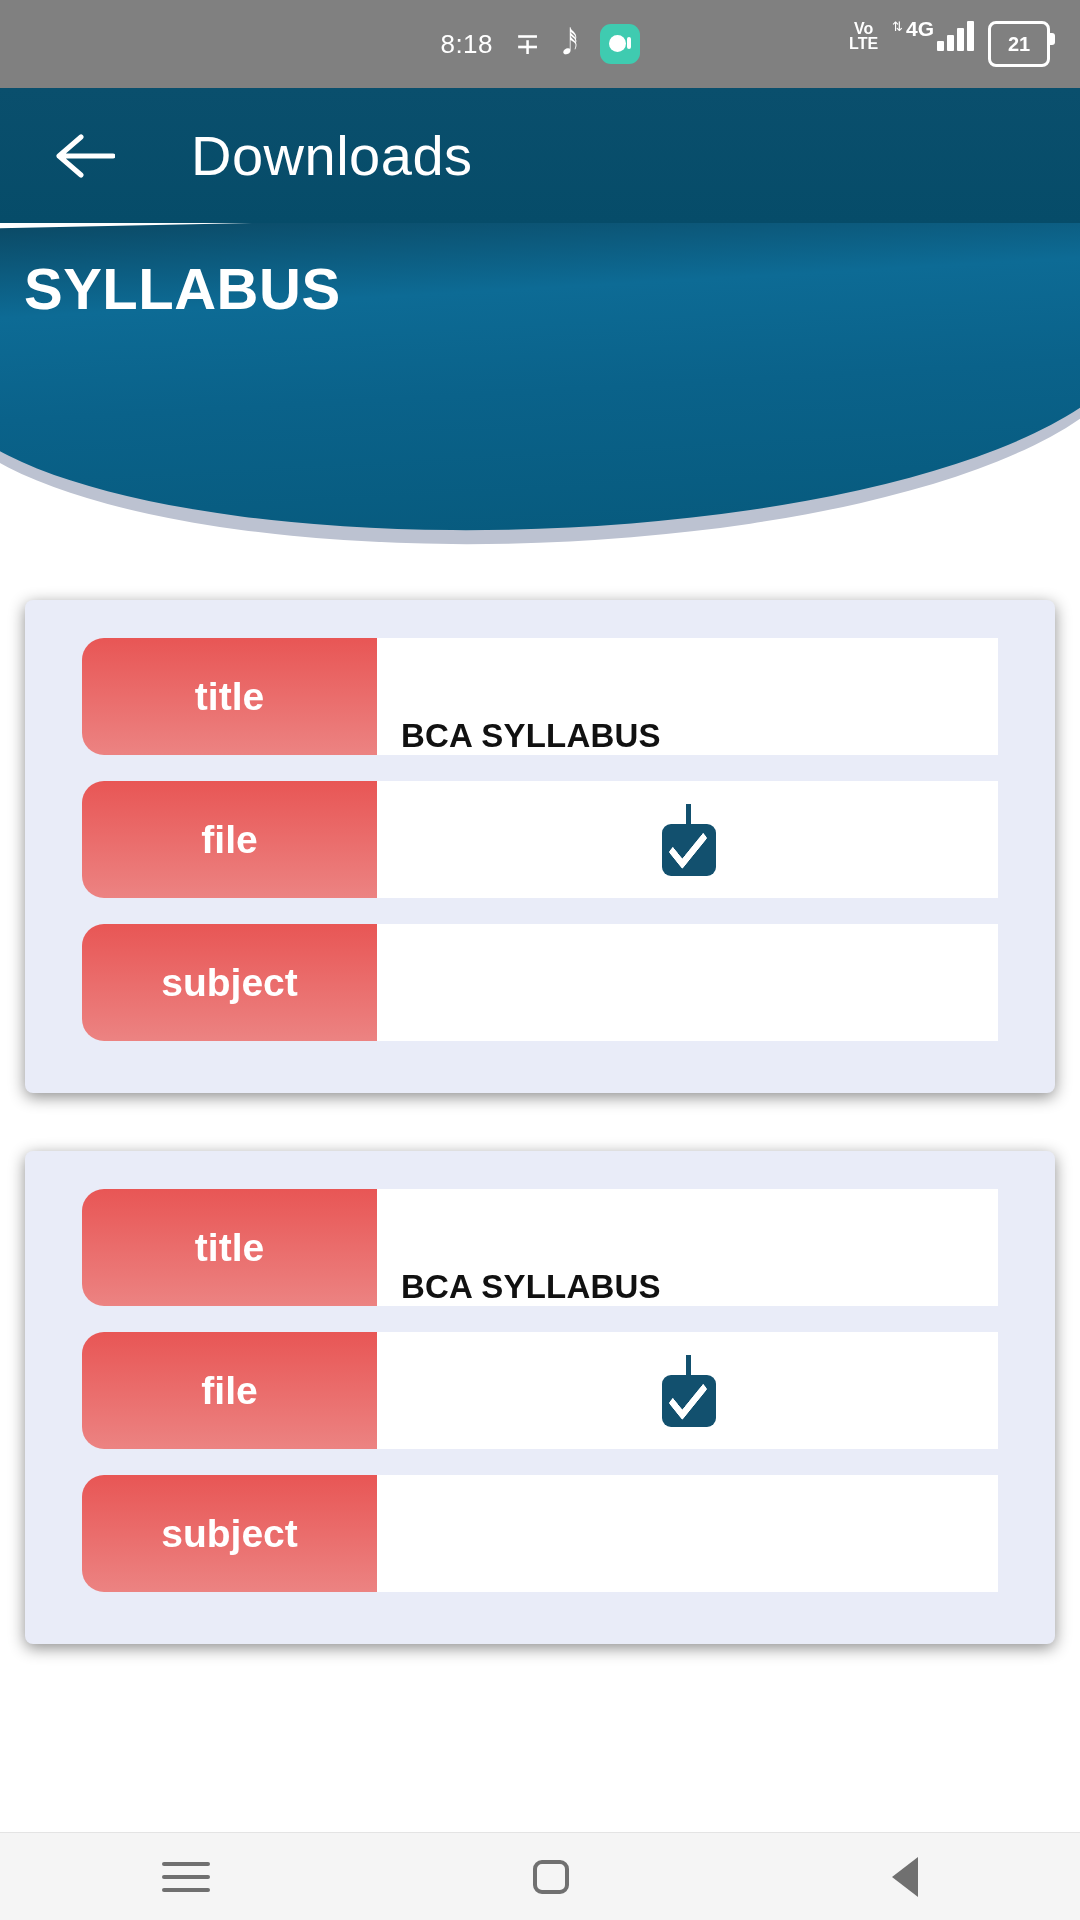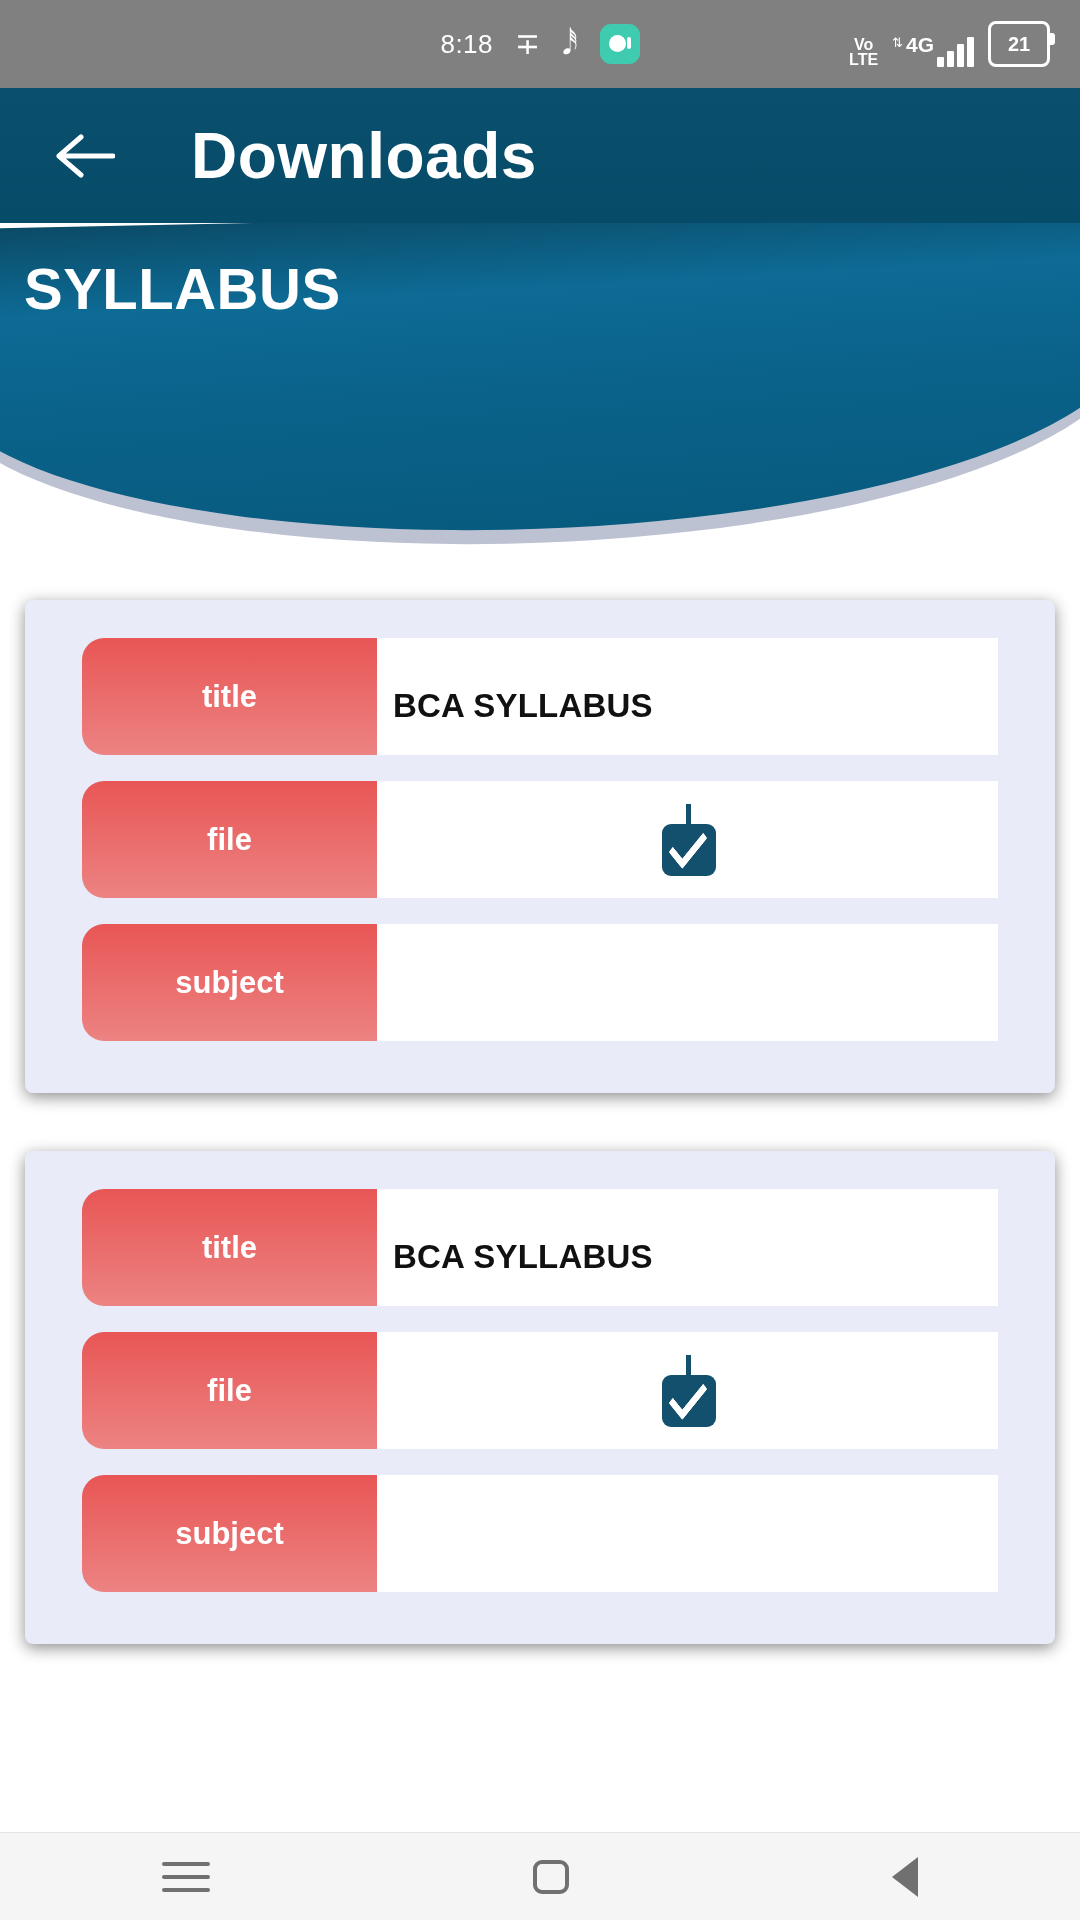--- a/index.html
+++ b/index.html
@@ -32,21 +32,21 @@
   }
   .sb-appicon::before{
     content:""; position:absolute; width:17px; height:17px;
     border-radius:50%; background:#ffffff; left:9px; top:11px;
   }
   .sb-appicon::after{
     content:""; position:absolute; width:4px; height:12px; background:#ffffff;
     right:9px; top:13px; border-radius:2px;
   }
   .sb-right{
-    position:absolute; right:30px; display:flex; align-items:flex-end; gap:14px;
+    position:absolute; right:30px; display:flex; align-items:flex-start; gap:14px;
   }
   .volte{
     color:#fff; font-size:16px; font-weight:bold; line-height:15px;
     text-align:center;
   }
   .net{ display:flex; align-items:flex-end; gap:3px; }
   .net-label{ color:#ffffff; font-size:21px; font-weight:bold; line-height:1; position:relative; top:-12px;}
   .net-arrows{ color:#fff; font-size:13px; line-height:9px; position:relative; top:-20px;}
   .bars{ display:flex; align-items:flex-end; gap:3px; height:30px;}
   .bar{ width:7px; background:#ffffff; border-radius:1px;}
@@ -64,21 +64,21 @@
   
   .appbar{
     position:absolute; top:88px; left:0; width:1080px; height:135px;
     background:linear-gradient(180deg,#0a4f6d 0%, #064c69 100%);
     display:flex; align-items:center;
   }
   .back-arrow{
     margin-left:55px; width:60px; height:46px; position:relative; cursor:pointer;
   }
   .appbar-title{
-    margin-left:76px; color:#ffffff; font-size:64px; font-weight:bold;
+    margin-left:76px; color:#ffffff; font-size:56px; font-weight:normal;
     letter-spacing:0.5px;
   }
 
   
   .banner-wrap{
     position:absolute; top:223px; left:0; width:1080px; height:350px;
     overflow:hidden;
   }
   .banner-shadow{
     position:absolute; top:0; left:-60px; width:1200px; height:320px;
@@ -114,26 +114,26 @@
   }
   .row{
     display:flex; align-items:stretch; height:117px; margin-bottom:26px;
   }
   .row:last-child{ margin-bottom:12px; }
   .row-label{
     width:295px; margin-left:57px;
     background:linear-gradient(180deg,#e85655 0%, #ec8382 100%);
     border-radius:22px 0 0 22px;
     display:flex; align-items:center; justify-content:center;
-    color:#ffffff; font-size:31px; font-weight:bold;
+    color:#ffffff; font-size:39px; font-weight:bold;
   }
   .row-value{
     flex:1; margin-right:57px; background:#ffffff;
-    display:flex; align-items:center;
-    padding:18px 0 0 16px;
+    display:flex; align-items:flex-end;
+    padding:18px 0 0 24px;
     position:relative;
   }
   .row-value .txt{
     color:#111111; font-size:33px; font-weight:bold; letter-spacing:0.2px;
   }
   .row-value.center-icon{
     align-items:center; justify-content:center; padding:0;
   }
 
   

